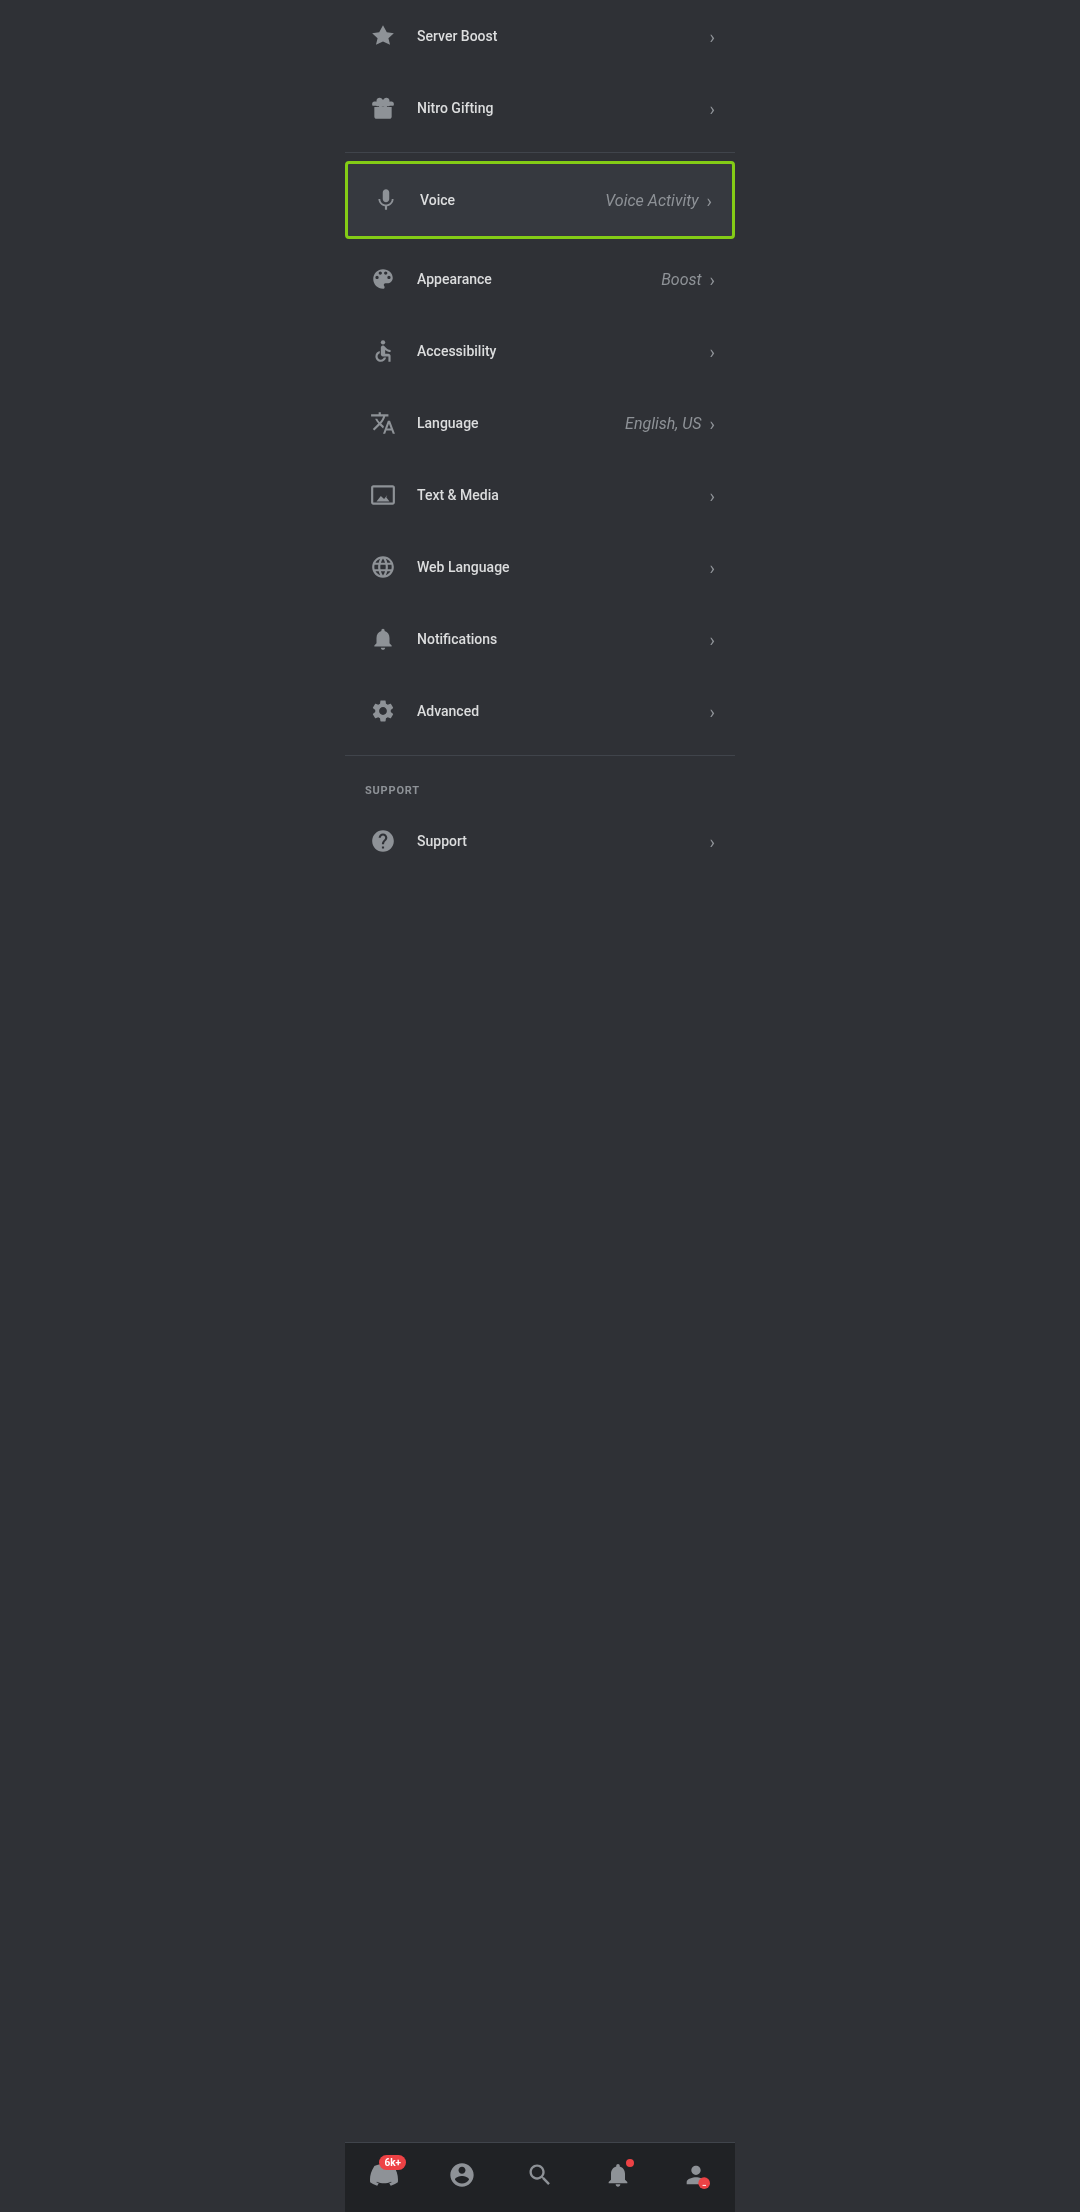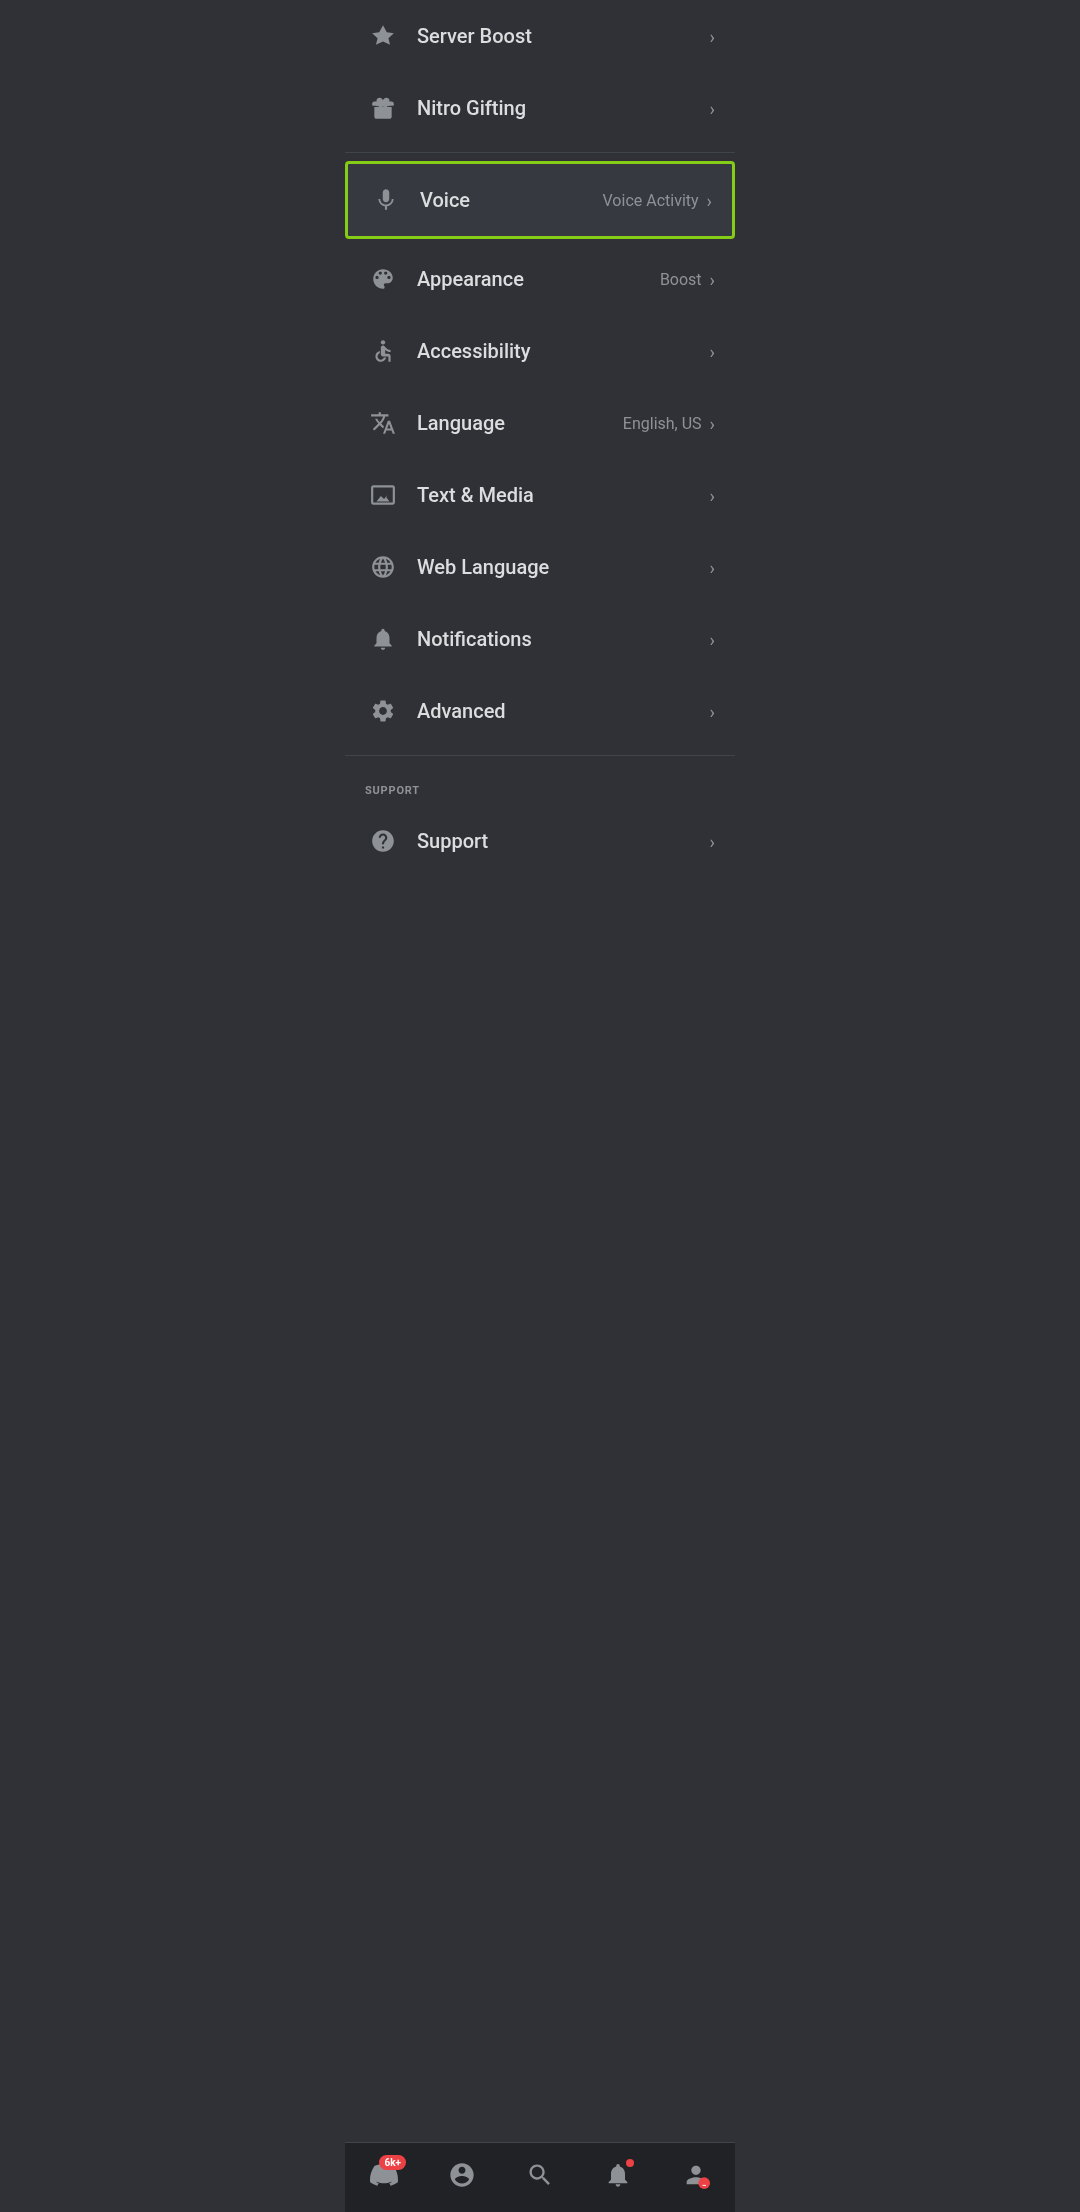--- a/index.html
+++ b/index.html
@@ -70,29 +70,30 @@
     }
 
     .menu-item-icon svg {
       width: 26px;
       height: 26px;
       fill: #8e9297;
     }
 
     .menu-item-label {
       flex: 1;
-      font-size: 20px;
+      font-size: 14px;
       font-weight: 500;
       color: #dcddde;
     }
 
     .menu-item-value {
       font-size: 16px;
       color: #8e9297;
       margin-right: 8px;
+      font-style: italic;
     }
 
     .chevron {
       color: #8e9297;
       font-size: 18px;
     }
 
     .bottom-nav {
       position: fixed;
       bottom: 0;

